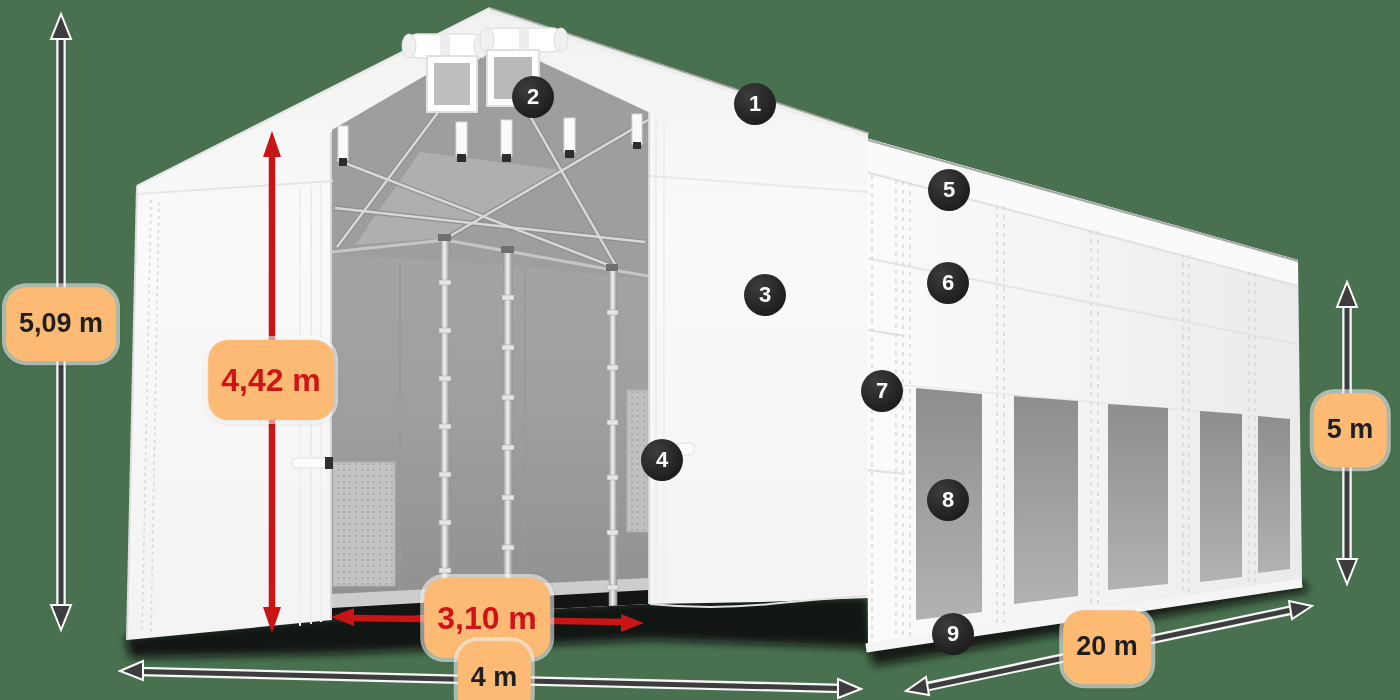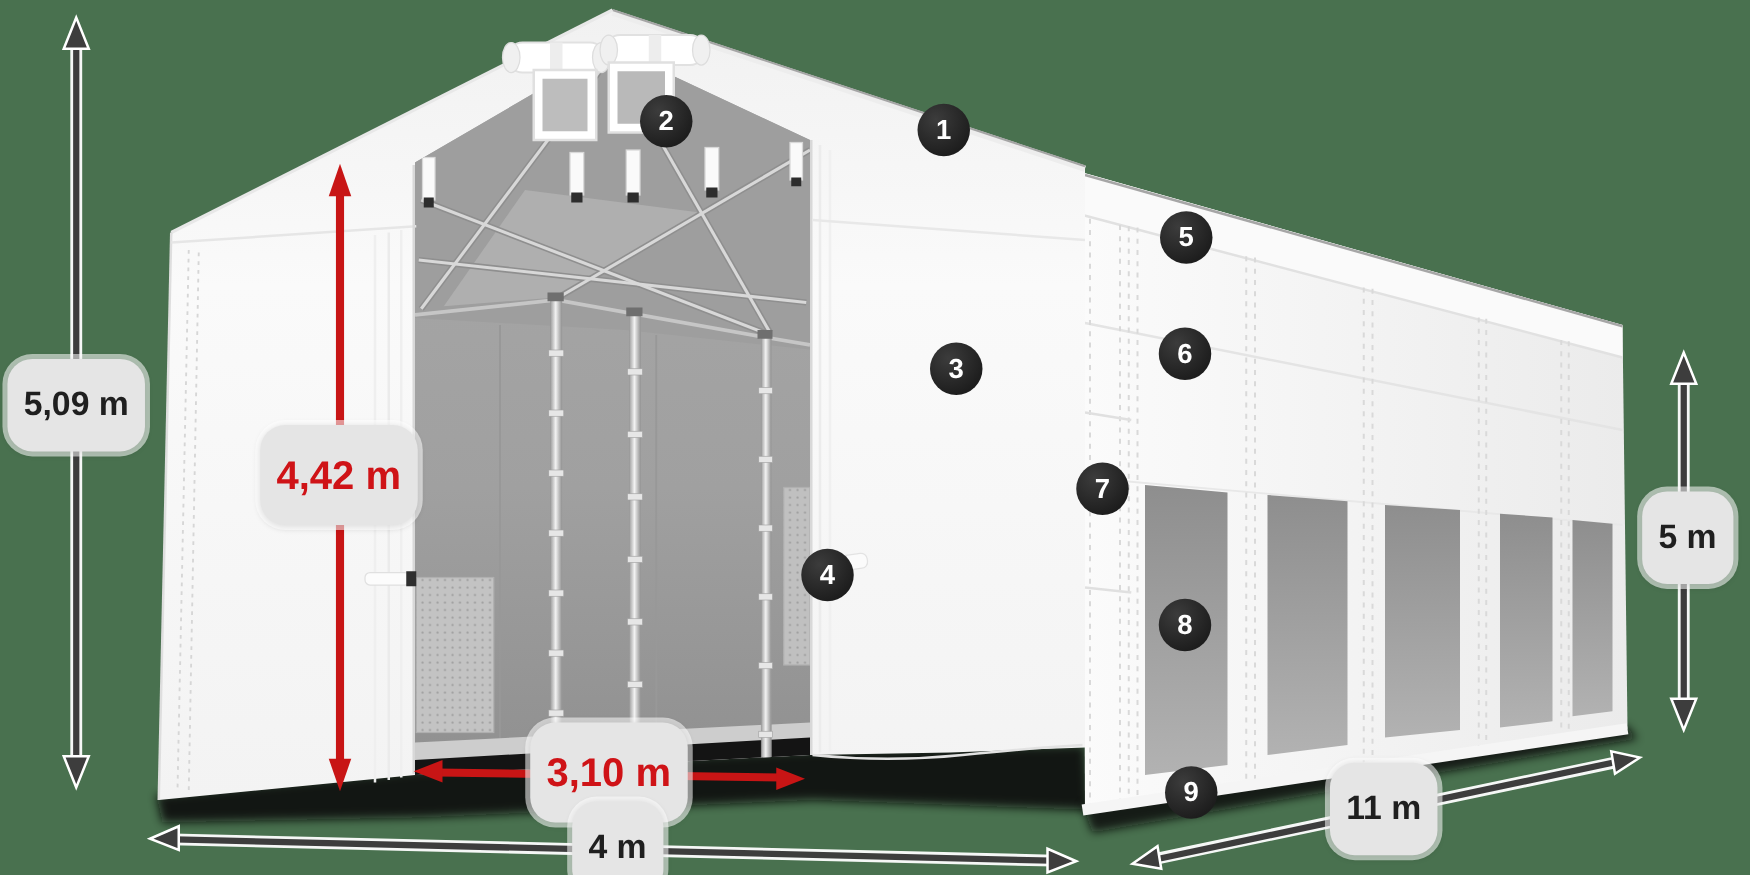--- a/index.html
+++ b/index.html
@@ -3,21 +3,21 @@
 <meta charset="utf-8">
 <style>
   html,body{margin:0;padding:0;background:#49714f;}
   .stage{position:relative;width:1400px;height:700px;overflow:hidden;background:#49714f;
          font-family:"Liberation Sans",sans-serif;}
   .stage svg{position:absolute;left:0;top:0;}
   .badge{position:absolute;width:42px;height:42px;border-radius:50%;
          background:radial-gradient(circle at 35% 30%, #3c3c3c, #1d1d1d 75%);
          color:#fff;font-weight:700;font-size:22px;display:flex;align-items:center;justify-content:center;
          transform:translate(-50%,-50%);z-index:5;}
-  .pill{position:absolute;transform:translate(-50%,-50%);background:#e5e5e5;border-radius:20px;
+  .pill{position:absolute;transform:translate(-50%,-50%);background:#fdba74;border-radius:20px;
         padding:20px 13px;font-weight:700;font-size:27px;line-height:1.25;color:#1f1f1f;
         box-shadow:0 0 0 4px rgba(255,255,255,.55), 0 1px 6px rgba(0,0,0,.28);
         white-space:nowrap;z-index:6;}
   .pill.red{color:#cf1317;font-size:32px;}
 </style>
 </head>
 <body>
 
 <div class="stage">
 
@@ -272,16 +272,16 @@
 <div class="badge" style="left:949px;top:190px">5</div>
 <div class="badge" style="left:948px;top:283px">6</div>
 <div class="badge" style="left:882px;top:391px">7</div>
 <div class="badge" style="left:948px;top:500px">8</div>
 <div class="badge" style="left:953px;top:634px">9</div>
 
 <div class="pill" style="left:61px;top:324px">5,09 m</div>
 <div class="pill red" style="left:271px;top:380px">4,42 m</div>
 <div class="pill red" style="left:487px;top:618px">3,10 m</div>
 <div class="pill" style="left:494px;top:678px">4 m</div>
-<div class="pill" style="left:1107px;top:647px">11 m</div>
+<div class="pill" style="left:1107px;top:647px">20 m</div>
 <div class="pill" style="left:1350px;top:430px">5 m</div>
 
 </div>
 
 </body></html>

